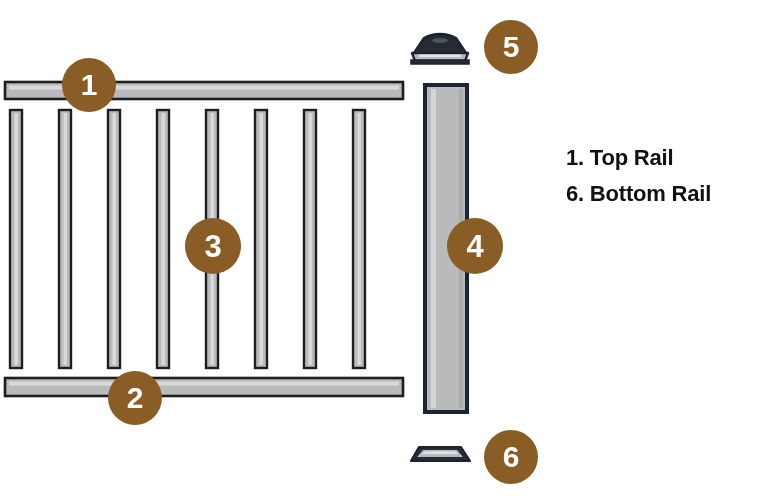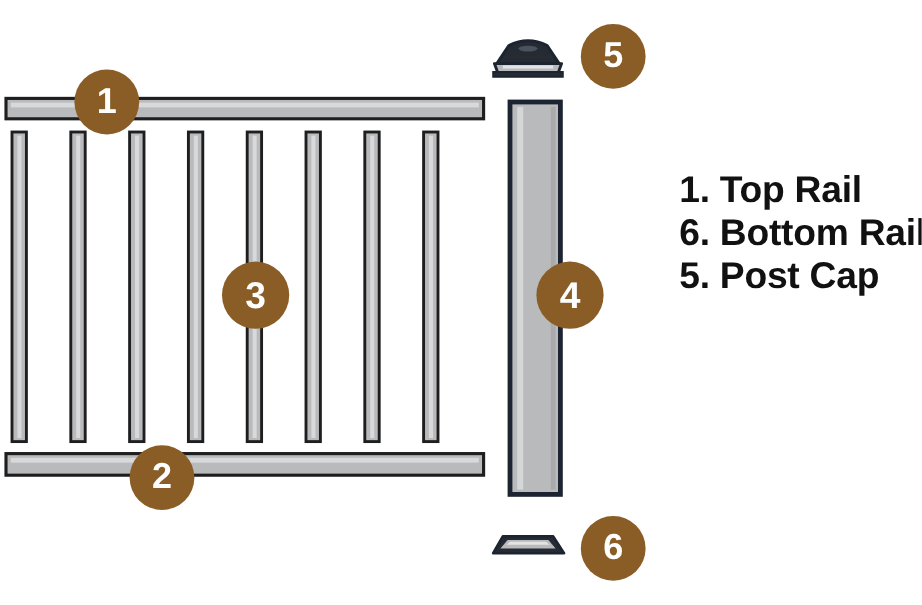--- a/index.html
+++ b/index.html
@@ -48,21 +48,21 @@
   
   #legend {
     position: absolute;
     left: 566px;
     top: 140px;
     width: 200px;
   }
   .legend-row {
     font-family: "Liberation Sans", sans-serif;
     font-weight: bold;
-    font-size: 31px;
+    font-size: 22px;
     line-height: 36px;
     color: #111111;
     white-space: nowrap;
     letter-spacing: -0.2px;
   }
 </style>
 </head>
 <body>
 
 <svg id="diagram" viewBox="0 0 768 504" xmlns="http://www.w3.org/2000/svg">
@@ -153,14 +153,13 @@
 <div class="badge badge-5">
   <span>5</span>
 </div>
 <div class="badge badge-6">
   <span>6</span>
 </div>
 
 <div id="legend">
   <div class="legend-row">1. Top Rail</div>
   <div class="legend-row">6. Bottom Rail</div>
-  <div class="legend-row">5. Post Cap</div>
 </div>
 
 </body></html>

